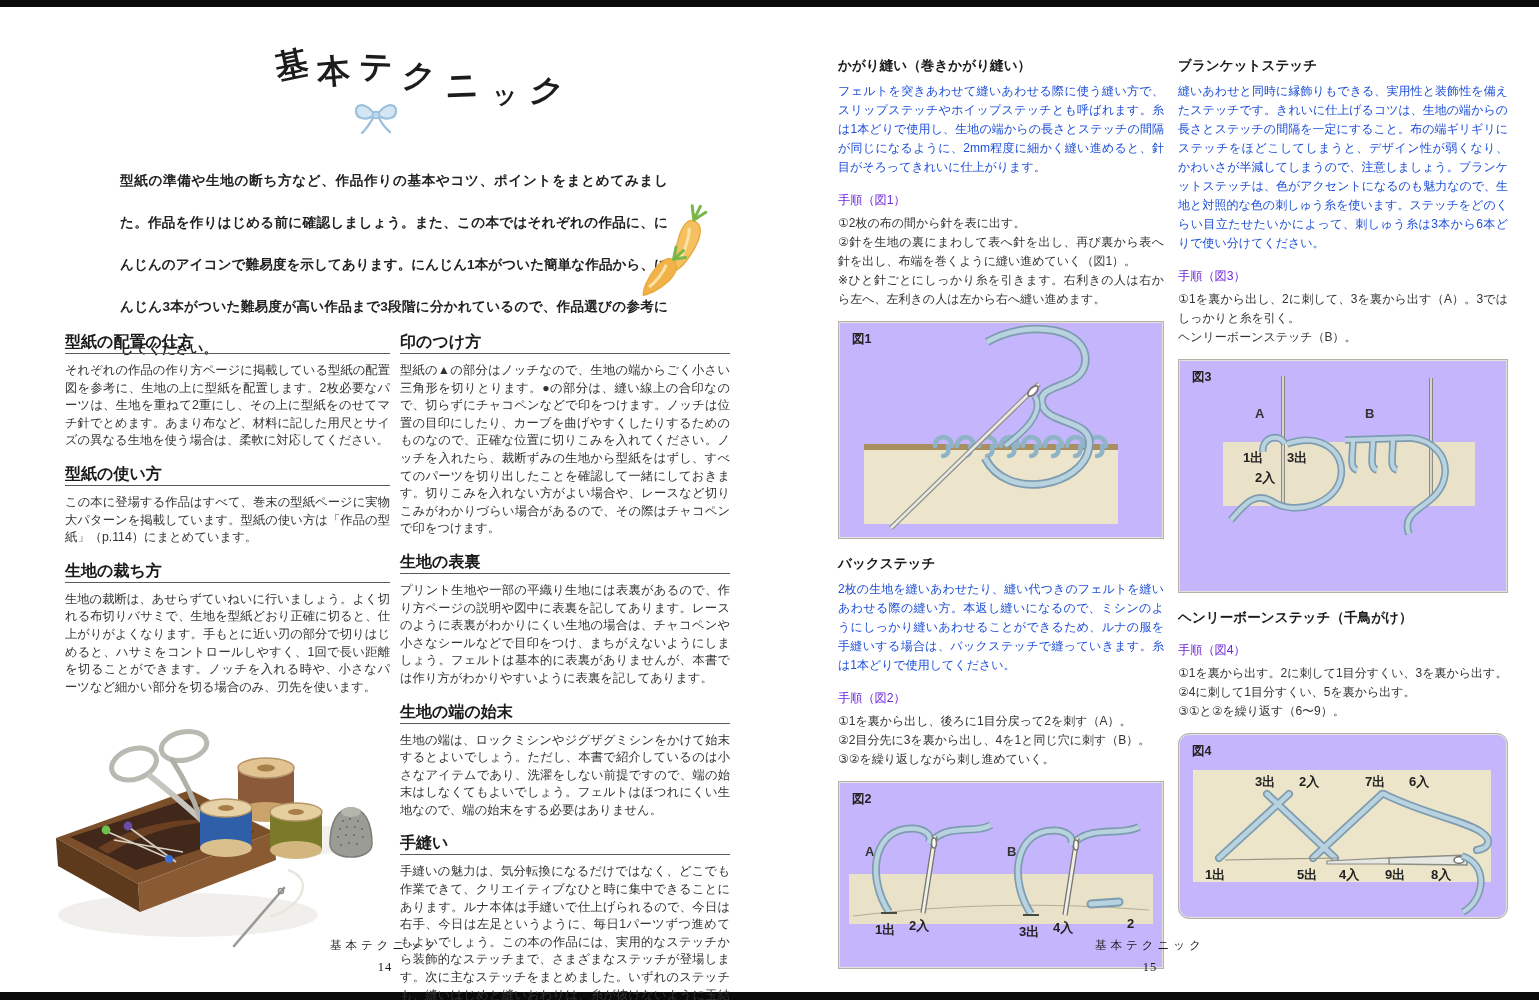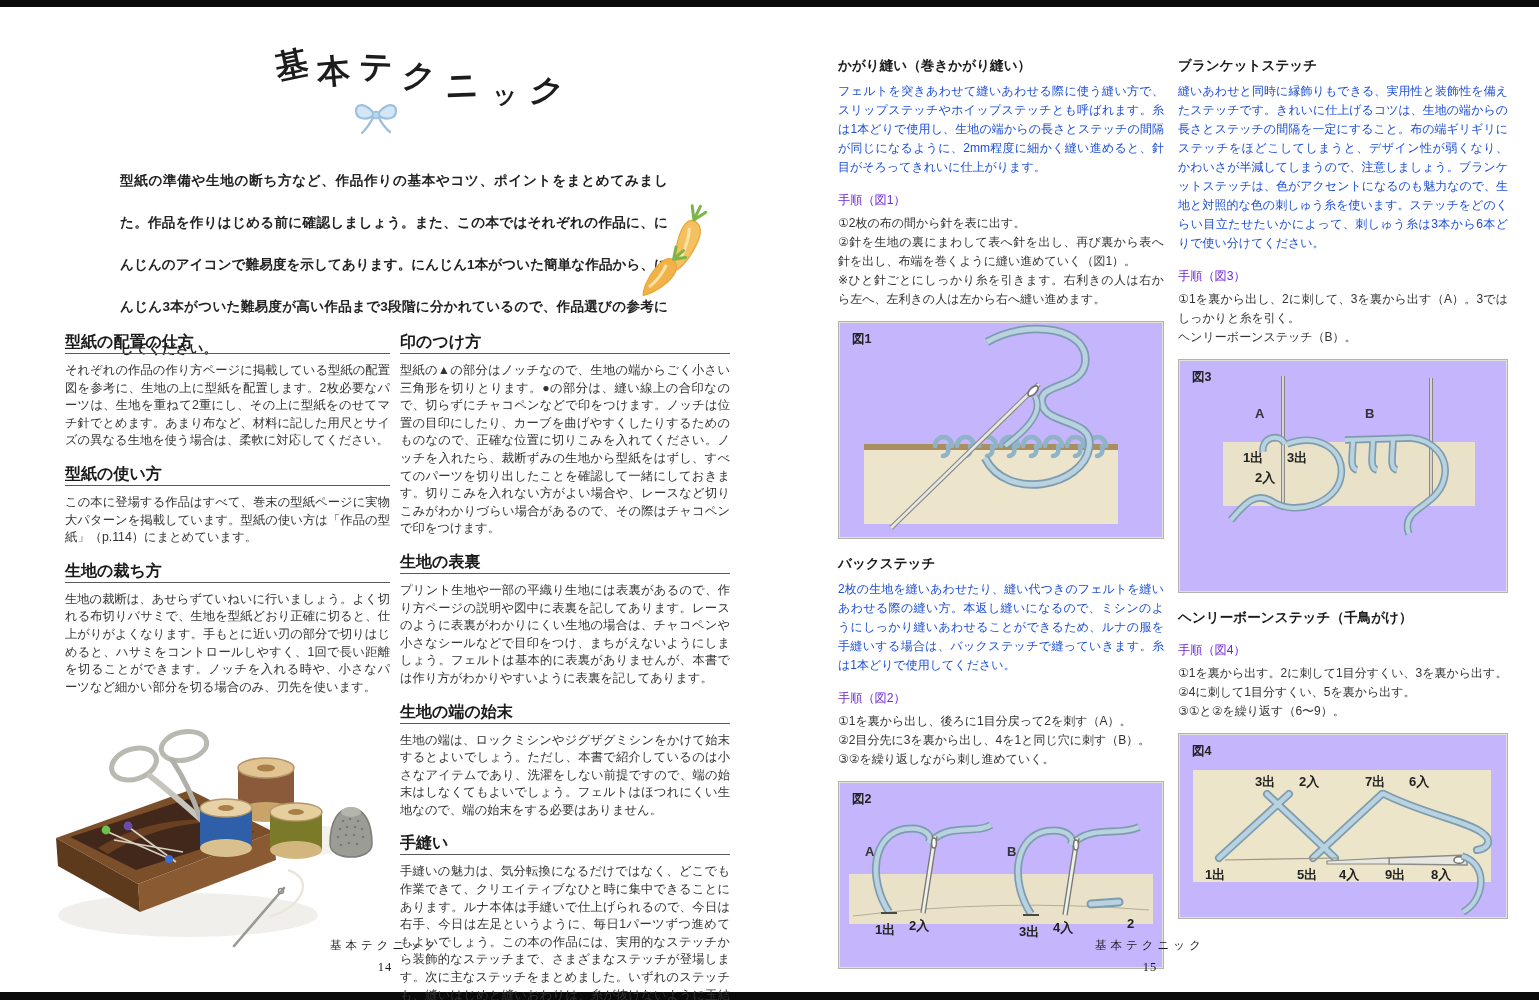--- a/index.html
+++ b/index.html
@@ -345,21 +345,21 @@
 
     <div class="rsec-gap"></div>
 
     <div class="rsec">
       <h3>ヘンリーボーンステッチ（千鳥がけ）</h3>
       <div class="steps-title">手順（図4）</div>
       <div class="step">①1を裏から出す。2に刺して1目分すくい、3を裏から出す。</div>
       <div class="step">②4に刺して1目分すくい、5を裏から出す。</div>
       <div class="step">③①と②を繰り返す（6〜9）。</div>
 
-      <div class="figure" style="height:186px;">
+      <div class="figure" style="height:186px;border-radius:11px;">
         <span class="fig-label">図4</span>
         <svg width="328" height="184" viewBox="0 0 328 184">
           <rect x="14" y="36" width="298" height="112" fill="#ece5c9"></rect>
 
           <g fill="none" stroke="#7d9cb0" stroke-width="8" stroke-linecap="round">
             <path d="M40 124 L 110 60"></path>
             <path d="M88 60 L 156 124"></path>
             <path d="M134 124 L 203 60"></path>
             <path d="M205 60 C 245 80 290 88 302 98 C 314 106 310 114 298 116"></path>
           </g>

